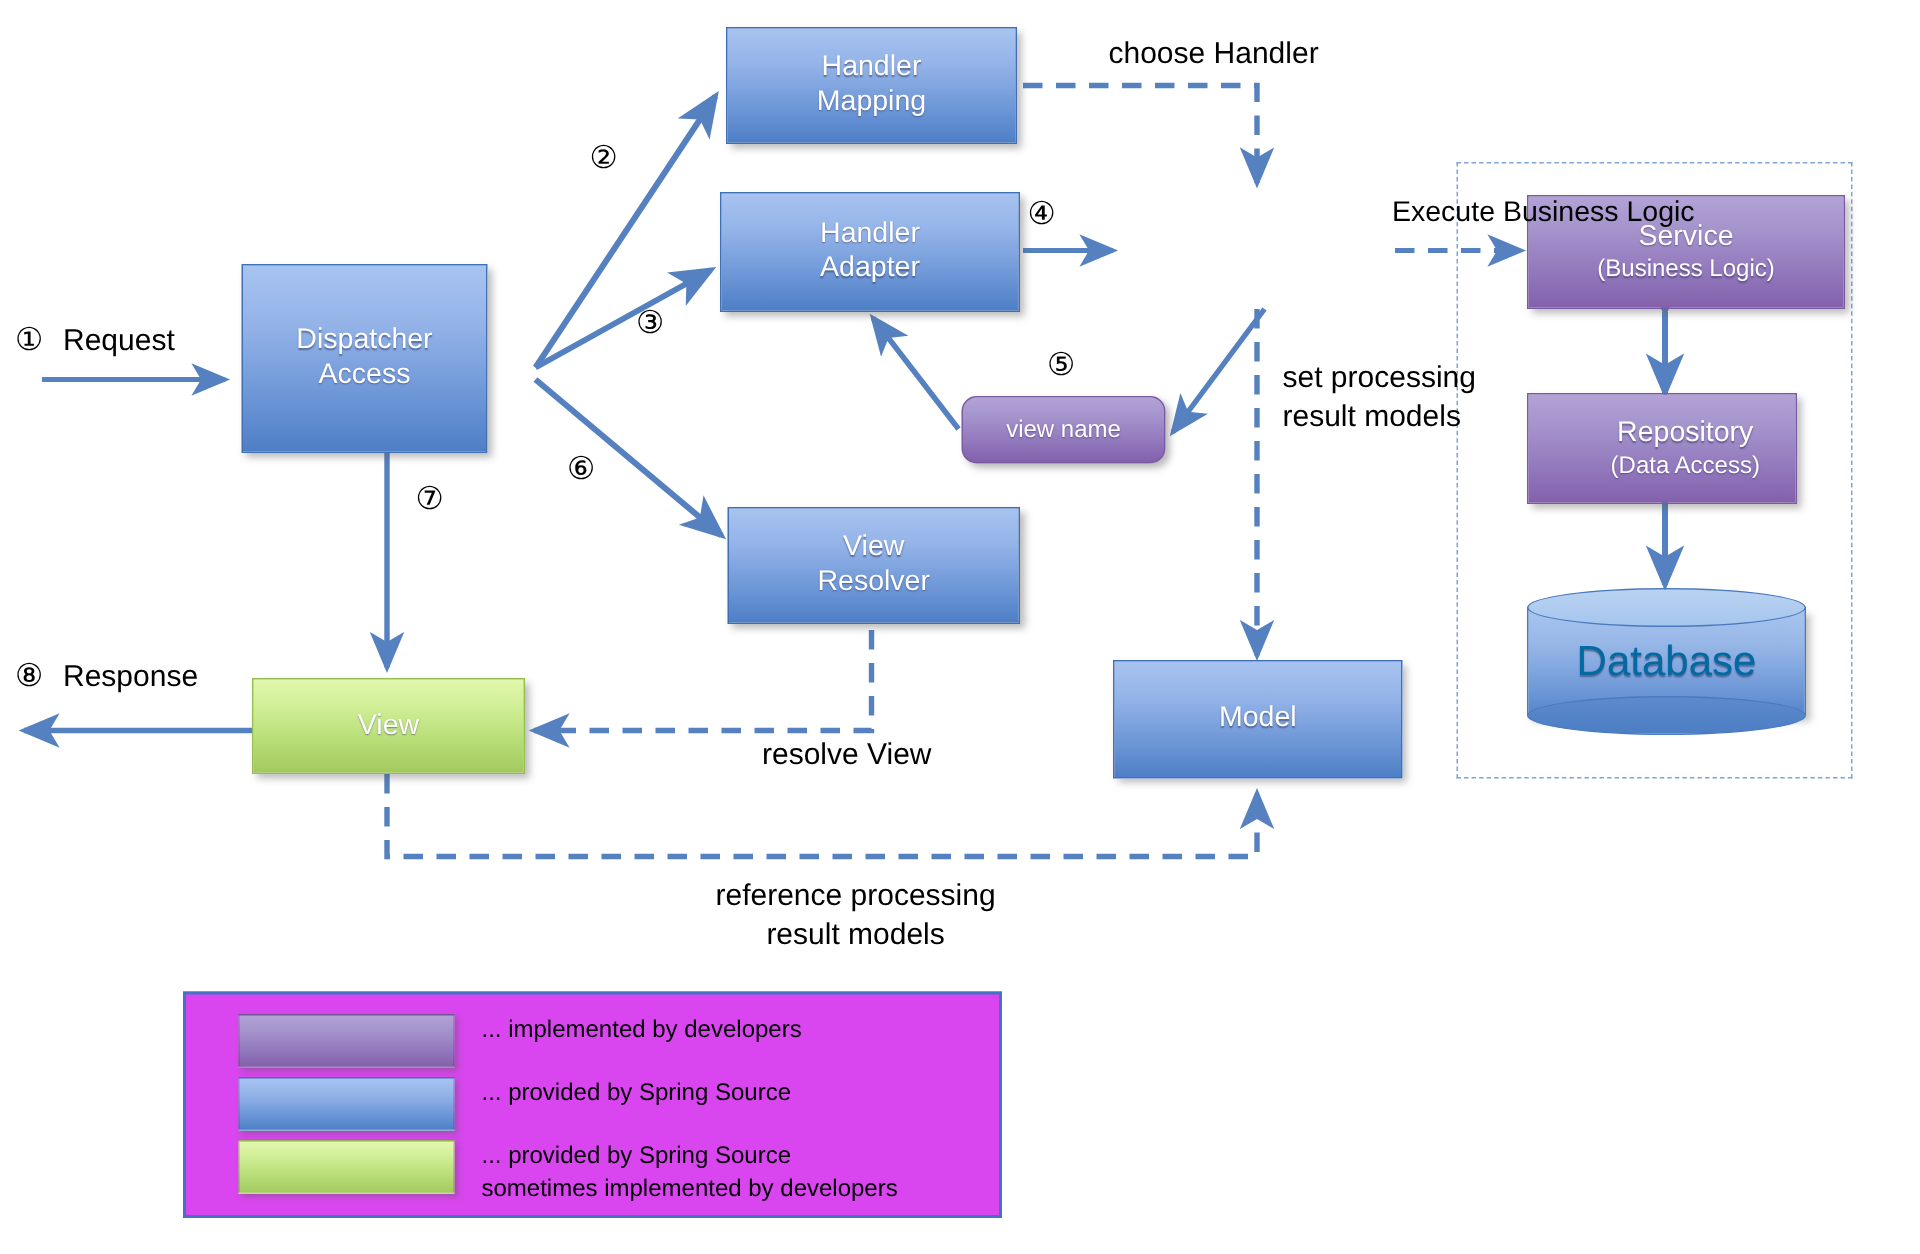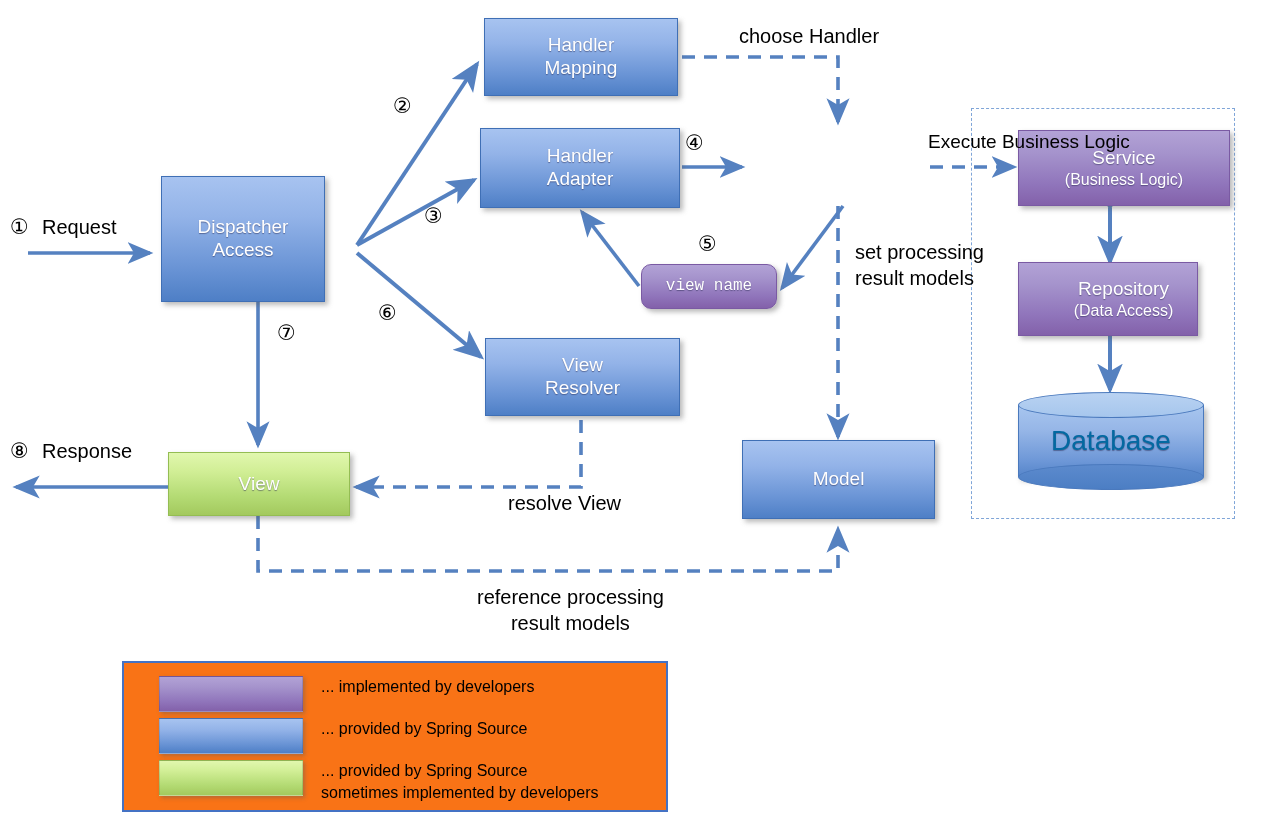--- a/index.html
+++ b/index.html
@@ -78,21 +78,21 @@
 
   
   .txt{position:absolute;color:#000;white-space:pre;z-index:6;line-height:1.28;}
   .txt.big{font-size:20px;}
   .txt.step{font-size:21px;}
   .txt.center{text-align:center;}
 
   
   #legend{
     position:absolute;left:122px;top:661px;width:546px;height:151px;
-    box-sizing:border-box;border:2px solid #4472c4;background:#f97316;z-index:8;
+    box-sizing:border-box;border:2px solid #4472c4;background:#d946ef;z-index:8;
   }
   .legend-row{position:absolute;display:flex;align-items:flex-start;}
   .swatch{
     width:144px;height:36px;flex:none;
     box-shadow:2px 2px 4px rgba(90,90,90,.42);
     border:1px solid rgba(0,0,0,.12);box-sizing:border-box;
   }
   .legend-text{
     margin-left:18px;font-size:16px;color:#000;line-height:1.35;white-space:pre;
   }
@@ -159,21 +159,21 @@
     <span class="t1">Handler</span>
     <span class="t1">Mapping</span>
   </div>
 
   <div class="node blue" style="left:480px;top:128px;width:200px;height:80px;">
     <span class="t1">Handler</span>
     <span class="t1">Adapter</span>
   </div>
 
 
-  <div class="node purple rounded" style="left:641px;top:264px;width:136px;height:45px;font-family:Liberation Mono, monospace;">
+  <div class="node purple rounded" style="left:641px;top:264px;width:136px;height:45px;">
     <span class="t2">view name</span>
   </div>
 
   <div class="node blue" style="left:485px;top:338px;width:195px;height:78px;">
     <span class="t1">View</span>
     <span class="t1">Resolver</span>
   </div>
 
   <div class="node green" style="left:168px;top:452px;width:182px;height:64px;">
     <span class="t1">View</span>

